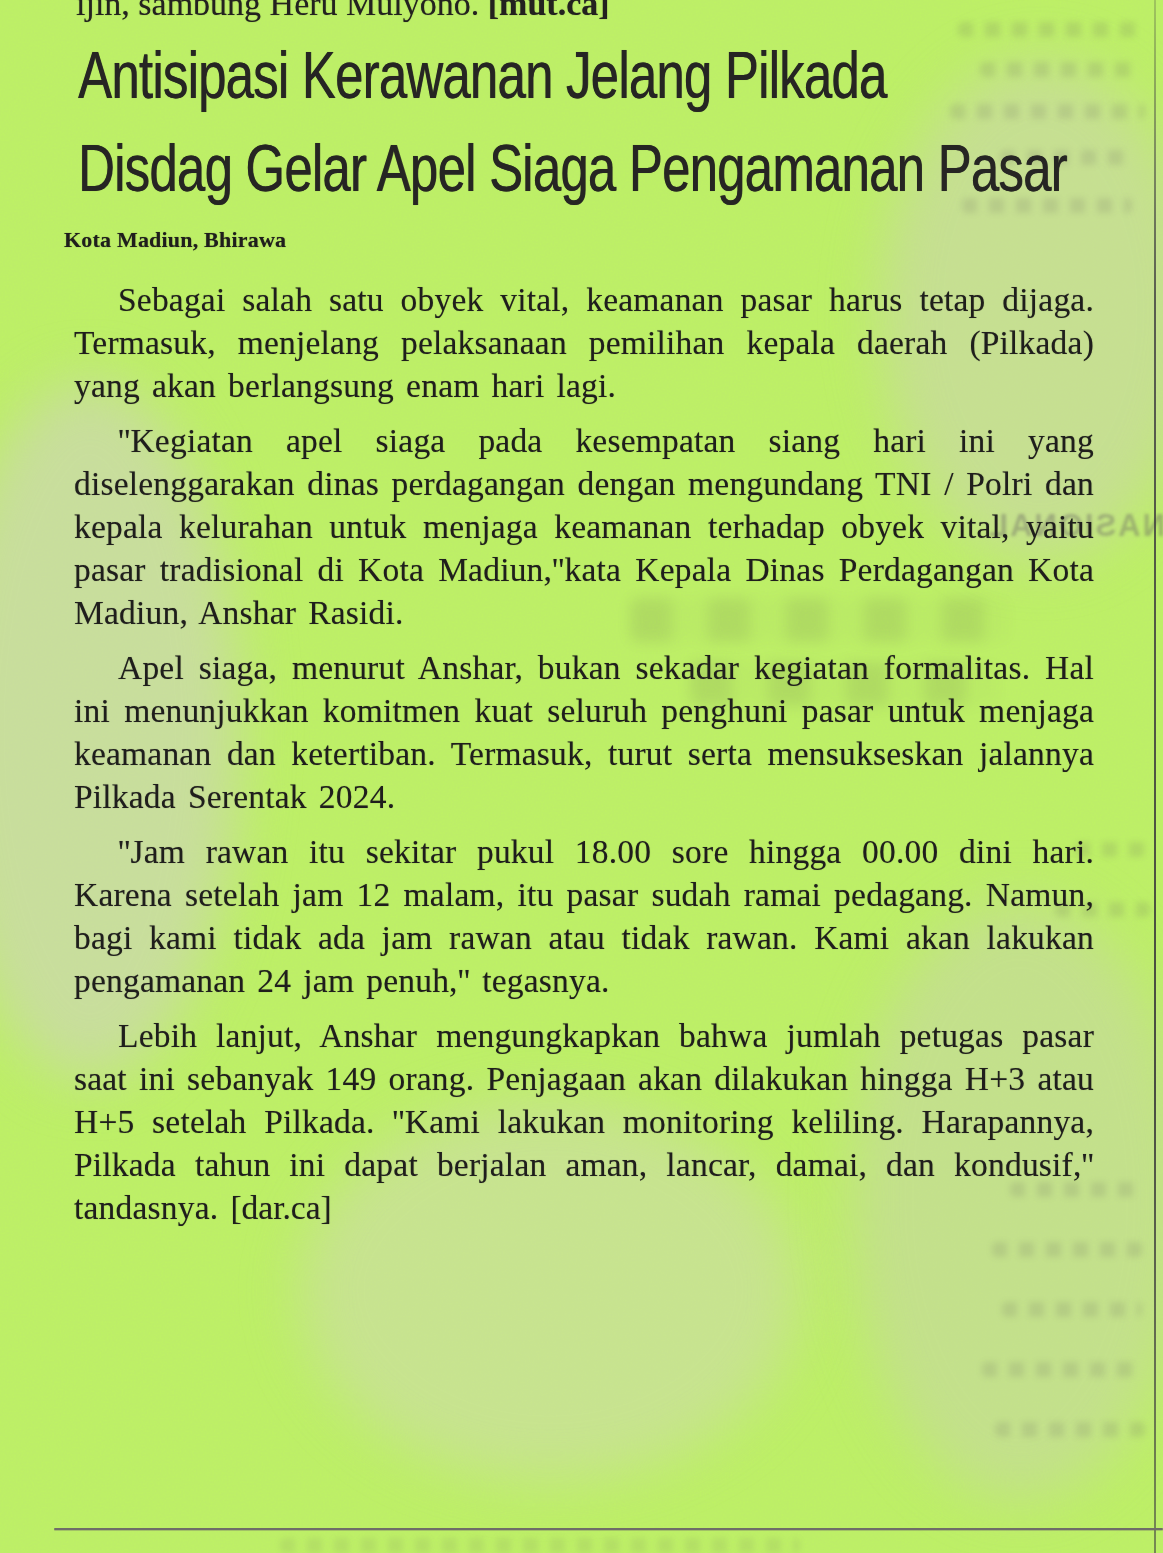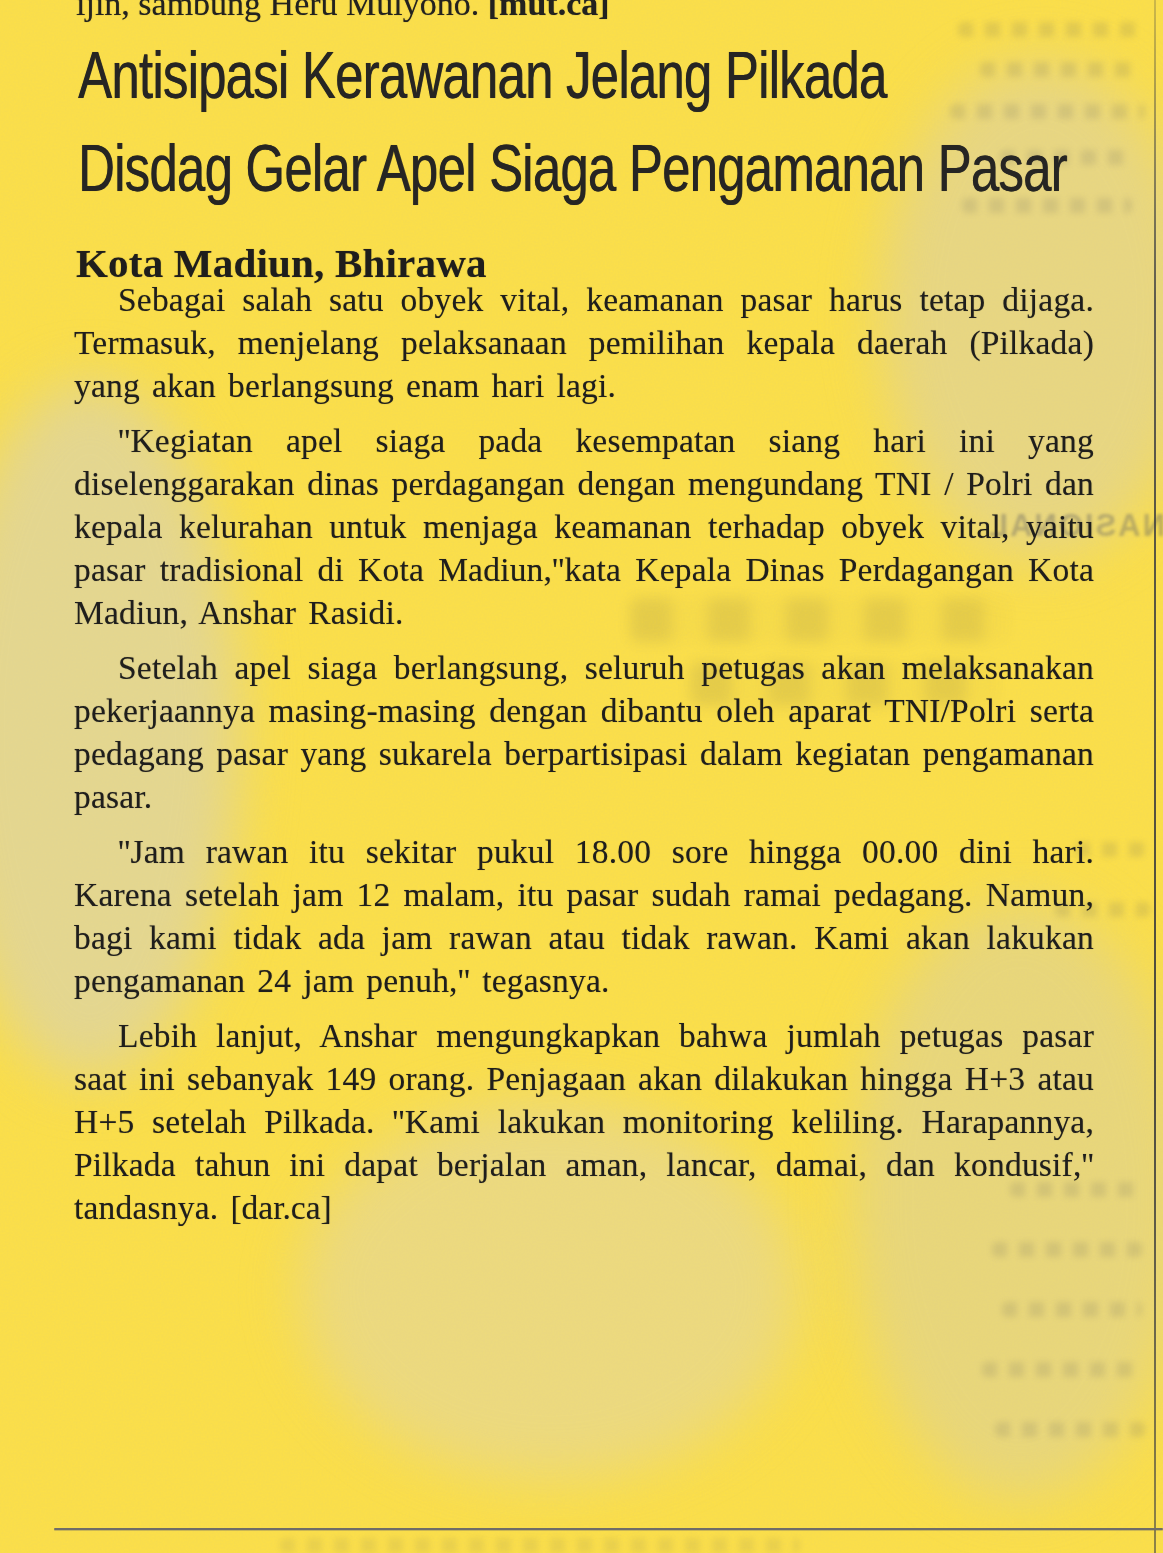--- a/index.html
+++ b/index.html
@@ -1,17 +1,17 @@
 <!DOCTYPE html>
 <html><head>
 <meta charset="utf-8">
 <style>
   html,body{margin:0;padding:0;}
   body{width:1163px;height:1553px;overflow:hidden;background:#d8d6d1;}
-  .page{position:relative;width:1163px;height:1553px;background:#fde047;overflow:hidden;
+  .page{position:relative;width:1163px;height:1553px;background:#bef264;overflow:hidden;
         font-family:"Liberation Serif", serif;color:#1f1e1c;}
   
   .texture{position:absolute;inset:0;pointer-events:none;}
   .blotch{position:absolute;border-radius:50%;filter:blur(28px);pointer-events:none;}
   .b1{left:-60px;top:380px;width:300px;height:700px;background:rgba(210,207,200,.55);}
   .b2{left:880px;top:60px;width:320px;height:500px;background:rgba(208,205,198,.45);}
   .b3{left:300px;top:1100px;width:500px;height:380px;background:rgba(214,211,204,.4);}
   .b4{left:850px;top:900px;width:340px;height:600px;background:rgba(205,202,196,.4);}
 
   
@@ -35,21 +35,21 @@
   .cont-line{position:absolute;top:-15px;left:76px;margin:0;font-size:34px;white-space:nowrap;
         color:#23221f;text-shadow:0 0 1px rgba(35,34,31,.5);}
   .cont-line b{font-weight:bold;}
 
   .headline{position:absolute;top:28px;left:78px;margin:0;font-family:"Liberation Sans", sans-serif;
         font-weight:normal;color:#262523;}
   .headline .hl{display:block;font-size:67px;line-height:93px;letter-spacing:-1px;white-space:nowrap;
         transform:scaleX(.76);transform-origin:0 50%;
         text-shadow:.7px 0 0 rgba(38,37,35,.85), 0 0 1px rgba(38,37,35,.35);}
 
-  .dateline{position:absolute;top:227px;left:64px;margin:12px;font-weight:bold;font-size:41px;
+  .dateline{position:absolute;top:227px;left:64px;margin:0;font-weight:bold;font-size:22px;
         letter-spacing:.2px;text-shadow:0 0 1px rgba(31,30,28,.5);}
 
   .body-col{position:absolute;top:266px;left:62px;width:1044px;font-size:33.5px;line-height:43px;
         text-align:justify;text-shadow:0 0 1px rgba(31,30,28,.42);word-spacing:3.5px;letter-spacing:.2px;}
   .body-col p{margin:12px;text-indent:44px;}
   .body-col b{font-weight:normal;letter-spacing:0;}
 </style>
 </head>
 <body>
 
@@ -93,18 +93,18 @@
   <h1 class="headline">
     <span class="hl">Antisipasi Kerawanan Jelang Pilkada</span>
     <span class="hl">Disdag Gelar Apel Siaga Pengamanan Pasar</span>
   </h1>
 
   <p class="dateline">Kota Madiun, Bhirawa</p>
 
   <div class="body-col">
     <p>Sebagai salah satu obyek vital, keamanan pasar harus tetap dijaga. Termasuk, menjelang pelaksanaan pemilihan kepala daerah (Pilkada) yang akan berlangsung enam hari lagi.</p>
     <p>''Kegiatan apel siaga pada kesempatan siang hari ini yang diselenggarakan dinas perdagangan dengan mengundang TNI / Polri dan kepala kelurahan untuk menjaga keamanan terhadap obyek vital, yaitu pasar tradisional di Kota Madiun,''kata Kepala Dinas Perdagangan Kota Madiun, Anshar Rasidi.</p>
-    <p>Setelah apel siaga berlangsung, seluruh petugas akan melaksanakan pekerjaannya masing-masing dengan dibantu oleh aparat TNI/Polri serta pedagang pasar yang sukarela berpartisipasi dalam kegiatan pengamanan pasar.</p>
+    <p>Apel siaga, menurut Anshar, bukan sekadar kegiatan formalitas. Hal ini menunjukkan komitmen kuat seluruh penghuni pasar untuk menjaga keamanan dan ketertiban. Termasuk, turut serta mensukseskan jalannya Pilkada Serentak 2024.</p>
     <p>''Jam rawan itu sekitar pukul 18.00 sore hingga 00.00 dini hari. Karena setelah jam 12 malam, itu pasar sudah ramai pedagang. Namun, bagi kami tidak ada jam rawan atau tidak rawan. Kami akan lakukan pengamanan 24 jam penuh,'' tegasnya.</p>
     <p><span>Lebih lanjut, Anshar mengungkapkan bahwa jumlah petugas pasar saat ini sebanyak 149 orang. Penjagaan akan dilakukan hingga H+3 atau H+5 setelah Pilkada. ''Kami lakukan monitoring keliling. Harapannya, Pilkada tahun ini dapat berjalan aman, lancar, damai, dan kondusif,'' tandasnya.</span> <b>[dar.ca]</b></p>
   </div>
 
 </div>
 
 </body></html>

